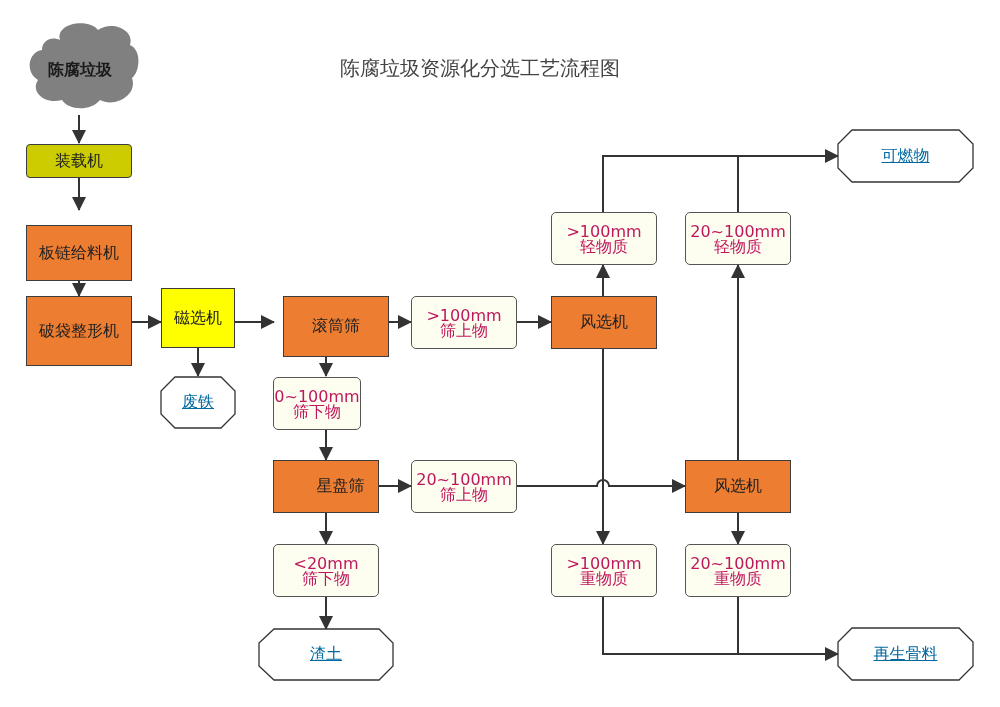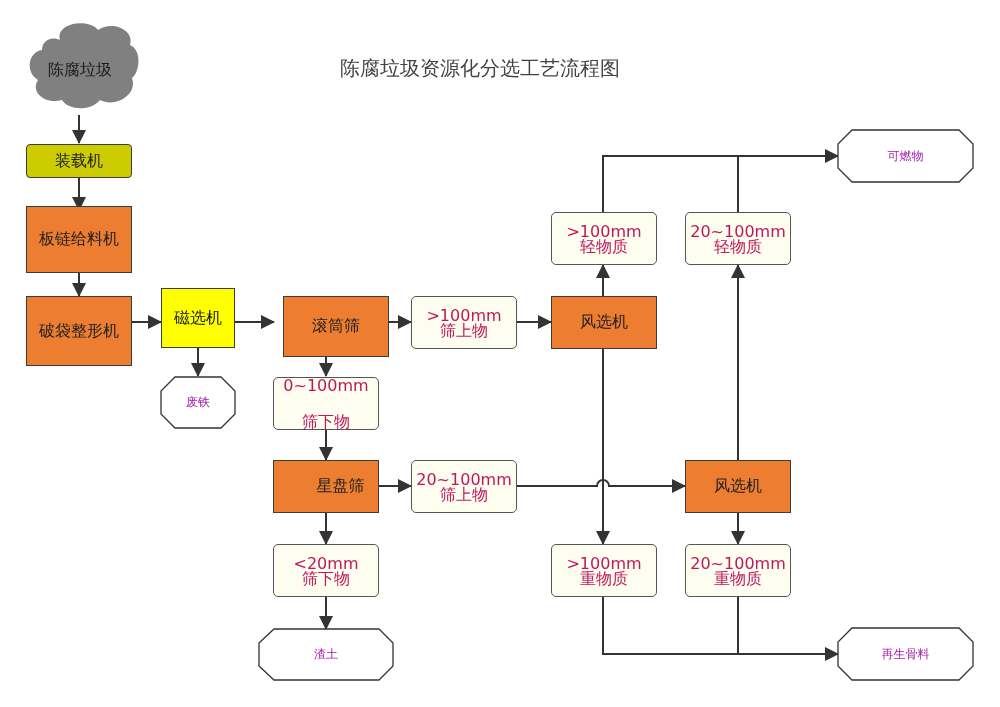--- a/index.html
+++ b/index.html
@@ -8,21 +8,21 @@
     #canvas { position: absolute; left: 0; top: 0; width: 1000px; height: 707px; }
     .title { position: absolute; left: 310px; top: 55px; width: 340px; text-align: center;
              font-size: 20px; color: #444444; }
     .node { position: absolute; box-sizing: border-box; display: flex; flex-direction: column;
             align-items: center; justify-content: center; text-align: center; color: #222222; }
     .proc { border: 1.5px solid #3c3c3c; font-size: 16px; font-family: Liberation Mono, monospace; }
     .orange { background: #ed7d31; }
     .loader { background: #cccc00; border-radius: 4px; }
     .yellow { background: #ffff00; }
     .info { background: #fdfdf0; border: 1.3px solid #555555; border-radius: 5px; font-size: 16px; line-height: 15px; color: #be185d; }
-    .term { font-size: 12px; color: #a21caf; }
+    .term { font-size: 16px; color: #0369a1; text-decoration: underline; }
     .cloud-label { font-size: 16px; color: #1a1a1a; }
   </style>
 </head>
 <body>
 
 <svg id="canvas" width="1000" height="707" viewBox="0 0 1000 707">
   <defs>
     <marker id="arr" markerWidth="10" markerHeight="10" refX="9" refY="5" orient="auto" markerUnits="userSpaceOnUse">
       <path d="M0,0 L10,5 L0,10 Z" fill="#333333"></path>
     </marker>
@@ -63,29 +63,29 @@
   <g fill="#ffffff" stroke="#333333" stroke-width="1.3">
     <polygon points="175,377 221,377 235,391 235,414 221,428 175,428 161,414 161,391"></polygon>
     <polygon points="274,629 379,629 393,643 393,666 379,680 274,680 259,666 259,643"></polygon>
     <polygon points="852,130 959,130 973,144 973,168 959,182 852,182 838,168 838,144"></polygon>
     <polygon points="852,628 959,628 973,642 973,666 959,680 852,680 838,666 838,642"></polygon>
   </g>
 </svg>
 
 <div class="title">陈腐垃圾资源化分选工艺流程图</div>
 
-<div class="node cloud-label" style="left:30px;top:50px;width:100px;height:40px;">
+<div class="node cloud-label" style="left:30px;top:50px;width:100px;height:40px;font-weight:bold;">
   <span>陈腐垃圾</span>
 </div>
 
 <div class="node proc loader" style="left:26px;top:144px;width:106px;height:34px;">
   <span>装载机</span>
 </div>
 
-<div class="node proc orange" style="left:26px;top:206px;width:106px;height:67px;">
+<div class="node proc orange" style="left:26px;top:225px;width:106px;height:56px;">
   <span>板链给料机</span>
 </div>
 
 <div class="node proc orange" style="left:26px;top:296px;width:106px;height:70px;">
   <span>破袋整形机</span>
 </div>
 
 <div class="node proc yellow" style="left:161px;top:288px;width:74px;height:60px;">
   <span>磁选机</span>
 </div>
@@ -96,21 +96,21 @@
 
 <div class="node proc orange" style="left:283px;top:296px;width:106px;height:61px;">
   <span>滚筒筛</span>
 </div>
 
 <div class="node info" style="left:411px;top:296px;width:106px;height:53px;">
   <span>&gt;100mm</span>
   <span>筛上物</span>
 </div>
 
-<div class="node info" style="left:273px;top:377px;width:106px;height:53px;justify-content:space-between;">
+<div class="node info" style="left:273px;top:377px;width:88px;height:53px;">
   <span>0~100mm</span>
   <span>筛下物</span>
 </div>
 
 <div class="node proc orange" style="left:273px;top:460px;width:106px;height:53px;padding-left:29px;">
   <span>星盘筛</span>
 </div>
 
 <div class="node info" style="left:411px;top:460px;width:106px;height:53px;">
   <span>20~100mm</span>

